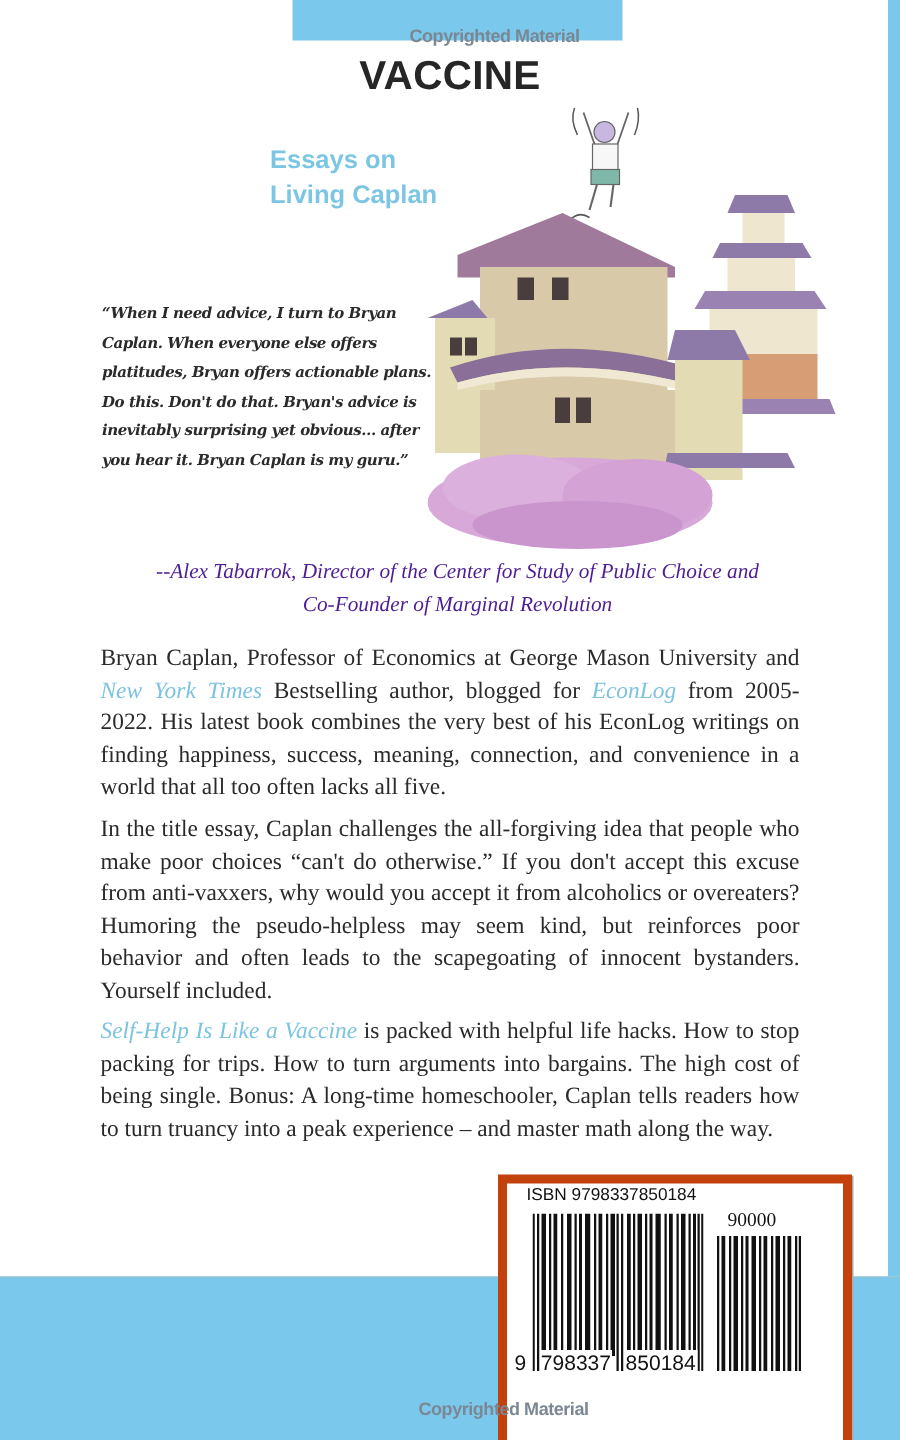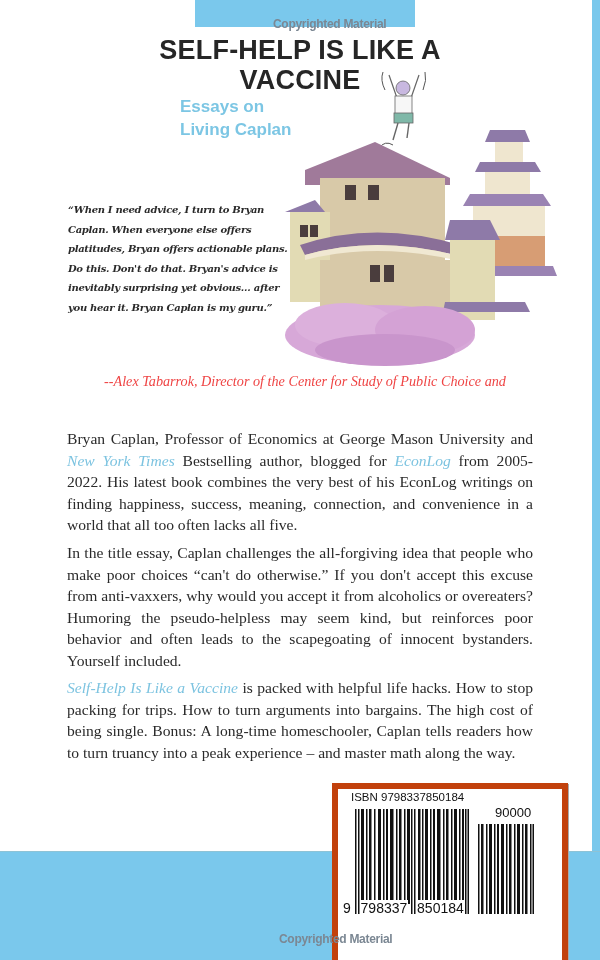--- a/index.html
+++ b/index.html
@@ -14,47 +14,46 @@
     .wm-top { left: 234px; top: 17px; }
     .wm-bottom { left: 240px; top: 932px; }
 
     .title { position: absolute; left: 0; top: 35px; width: 600px; text-align: center; font-family: "Liberation Sans", sans-serif; font-weight: bold; font-size: 27px; line-height: 30px; color: #262626; letter-spacing: 0.2px; }
     .subtitle { position: absolute; left: 180px; top: 95px; width: 240px; font-family: "Liberation Sans", sans-serif; font-weight: bold; font-size: 17px; line-height: 23px; color: #7cc6e4; }
 
     .illustration { position: absolute; left: 285px; top: 70px; width: 275px; height: 300px; }
 
     .quote { position: absolute; left: 68px; top: 200px; width: 225px; font-family: "DejaVu Serif", serif; font-style: italic; font-weight: bold; font-size: 10px; line-height: 19.6px; color: #2a2a2a; letter-spacing: -0.3px; }
 
-    .attribution { position: absolute; left: 60px; top: 370px; width: 490px; text-align: center; font-style: italic; font-size: 14.2px; line-height: 22px; color: #ef4444; }
+    .attribution { position: absolute; left: 60px; top: 370px; width: 490px; text-align: center; font-style: italic; font-size: 14.2px; line-height: 22px; color: #4c1d95; }
 
     .para { position: absolute; left: 67px; width: 466px; font-size: 15.6px; line-height: 21.5px; color: #2a2a2a; text-align: justify; }
     .p1 { top: 428px; }
     .p2 { top: 542px; }
     .p3 { top: 677px; }
     .hl { color: #7cc3e0; font-style: italic; }
 
     .barcode-box { position: absolute; left: 332px; top: 783px; width: 236px; height: 184px; background: #fff; border: 6px solid #c2410c; box-shadow: 1px 1px 0 #aaa; }
     .isbn-label { position: absolute; left: 13px; top: 2px; font-family: "Liberation Sans", sans-serif; font-size: 11.5px; color: #111; }
     .bars-main { position: absolute; left: 17px; top: 20px; width: 114px; height: 105px; }
     .bars-addon { position: absolute; left: 140px; top: 35px; width: 56px; height: 90px; }
-    .price-code { position: absolute; left: 157px; top: 16px; font-family: Liberation Sans, sans-serif; font-size: 13px; color: #111; }
+    .price-code { position: absolute; left: 147px; top: 16px; font-family: Liberation Serif, serif; font-size: 13px; color: #111; }
     .digits { position: absolute; left: 4px; top: 111px; font-family: "Liberation Sans", sans-serif; font-size: 14px; color: #111; background: transparent; }
     .digits span { background: #fff; padding: 0 1px; }
   </style>
 </head>
 <body>
 
 <div class="top-tab"></div>
 <div class="right-strip"></div>
 <div class="bottom-band"></div>
 
 <div class="watermark wm-top">Copyrighted Material</div>
 
 <div class="title">
-  <div>SELF-HELP IS LIKE A</div>
   <div>VACCINE</div>
 </div>
 
 <div class="subtitle">
   <div>Essays on</div>
   <div>Living Caplan</div>
 </div>
 
 <svg class="illustration" viewBox="0 0 275 300" xmlns="http://www.w3.org/2000/svg">
 
@@ -103,20 +102,21 @@
   <ellipse cx="95" cy="265" rx="95" ry="30" fill="#d7a8d8"></ellipse>
   <ellipse cx="60" cy="255" rx="50" ry="22" fill="#dcb0dc"></ellipse>
   <ellipse cx="140" cy="260" rx="50" ry="24" fill="#d4a2d5"></ellipse>
   <ellipse cx="100" cy="280" rx="70" ry="16" fill="#c995cc"></ellipse>
 </svg>
 
 <div class="quote">“When I need advice, I turn to Bryan Caplan. When everyone else offers platitudes, Bryan offers actionable plans. Do this. Don't do that. Bryan's advice is inevitably surprising yet obvious… after you hear it. Bryan Caplan is my guru.”</div>
 
 <div class="attribution">
   <div>--Alex Tabarrok, Director of the Center for Study of Public Choice and</div>
+  <div>Co-Founder of Marginal Revolution</div>
 </div>
 
 <div class="para p1"><span>Bryan Caplan, Professor of Economics at George Mason University and </span><span class="hl">New York Times</span><span> Bestselling author, blogged for </span><span class="hl">EconLog</span><span> from 2005-2022.  His latest book combines the very best of his EconLog writings on finding happiness, success, meaning, connection, and convenience in a world that all too often lacks all five.</span></div>
 
 <div class="para p2">In the title essay, Caplan challenges the all-forgiving idea that people who make poor choices “can't do otherwise.” If you don't accept this excuse from anti-vaxxers, why would you accept it from alcoholics or overeaters? Humoring the pseudo-helpless may seem kind, but reinforces poor behavior and often leads to the scapegoating of innocent bystanders. Yourself included.</div>
 
 <div class="para p3"><span class="hl">Self-Help Is Like a Vaccine</span><span> is packed with helpful life hacks. How to stop packing for trips. How to turn arguments into bargains. The high cost of being single. Bonus: A long-time homeschooler, Caplan tells readers how to turn truancy into a peak experience – and master math along the way.</span></div>
 
 <div class="barcode-box">
   <div class="isbn-label">ISBN 9798337850184</div>

